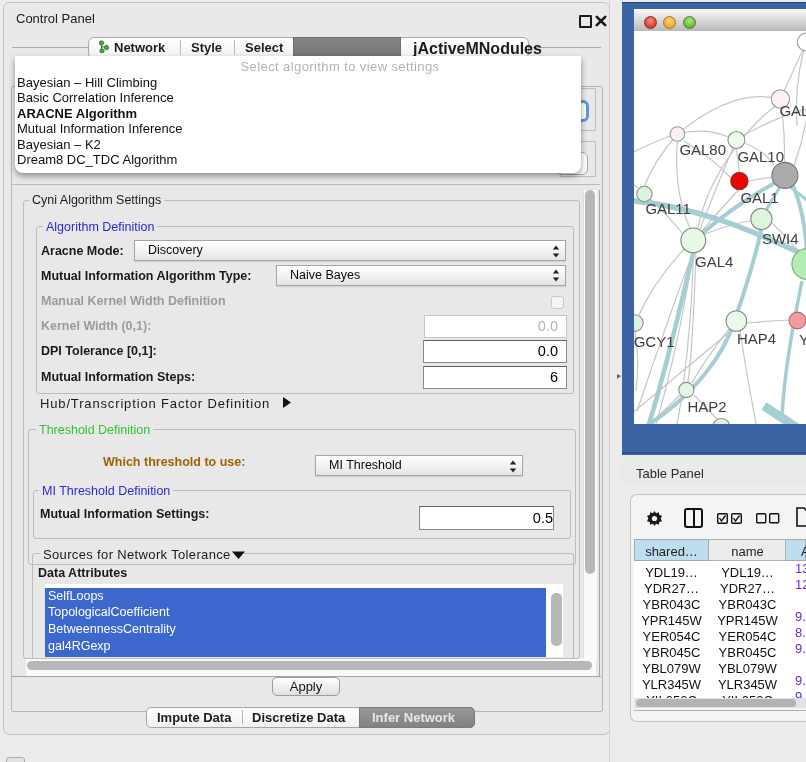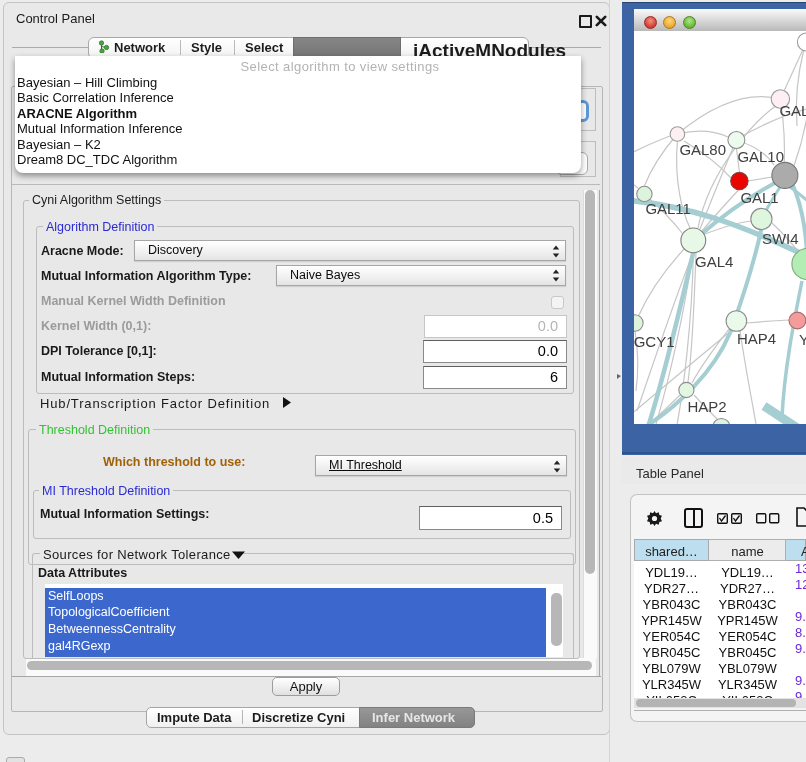--- a/index.html
+++ b/index.html
@@ -32,21 +32,21 @@
 <svg class="abs" style="left:98px;top:40px" width="12" height="13" viewBox="0 0 12 13">
   <path d="M3.5 3 L3.5 10.5 M3.5 6.5 L8 7.5" stroke="#555" stroke-width="1"></path>
   <circle cx="3.5" cy="3" r="2.2" fill="#44a93e" stroke="#2c7028" stroke-width=".7"></circle>
   <circle cx="8.5" cy="7.5" r="2.2" fill="#44a93e" stroke="#2c7028" stroke-width=".7"></circle>
   <circle cx="4" cy="11" r="2.2" fill="#44a93e" stroke="#2c7028" stroke-width=".7"></circle>
 </svg>
 <div class="abs b" style="left:114px;top:40px;font-size:13px;color:#1c1c1c;">Network</div>
 <div class="abs b" style="left:191px;top:40px;font-size:13px;color:#1c1c1c;">Style</div>
 <div class="abs b" style="left:245px;top:40px;font-size:13px;color:#1c1c1c;">Select</div>
 <div class="abs b" style="left:305px;top:40px;font-size:13px;color:#e4e4e4;margin-top:31px;">Cyni Toolbox</div>
-<div class="abs b" style="left:413px;top:40px;font-size:19px;color:#1c1c1c;">jActiveMNodules</div>
+<div class="abs b" style="left:413px;top:40px;font-size:16px;color:#1c1c1c;">jActiveMNodules</div>
 
 <div class="abs" style="left:560px;top:88px;width:34px;height:41px;background:#e8e8e8;border:1px solid #bdbdbd;"></div>
 <div class="abs" style="left:562px;top:100px;width:21px;height:16px;background:#fff;border:3px solid #5b97d7;border-radius:6px;"></div>
 <div class="abs" style="left:560px;top:141px;width:34px;height:34px;background:#e8e8e8;border:1px solid #bdbdbd;"></div>
 <div class="abs" style="left:556px;top:152px;width:30px;height:21px;background:#fff;border:1px solid #a9a9a9;border-radius:6px;"></div>
 
 <div class="abs" style="left:583px;top:190px;width:13px;height:468px;background:#fafafa;border-left:1px solid #dcdcdc;"></div>
 <div class="abs" style="left:584.5px;top:190px;width:10px;height:384px;background:#b7b7b7;border-radius:5px;"></div>
 <div class="abs" style="left:26px;top:658px;width:570px;height:18px;background:#fafafa;"></div>
 <div class="abs" style="left:27px;top:661px;width:565px;height:9px;background:#b7b7b7;border-radius:4.5px;"></div>
@@ -84,51 +84,51 @@
 <div class="abs" style="left:423px;top:366px;width:134px;height:21px;background:#fff;border:1px solid #8a8a8a;border-top-color:#5f5f5f;font-size:14.5px;color:#000;text-align:right;line-height:21px;padding-right:8px;">6</div>
 
 <div class="abs" style="left:40px;top:395.5px;font-size:13px;letter-spacing:0.85px;color:#1a1a1a;">Hub/Transcription Factor Definition</div>
 <svg class="abs" style="left:281px;top:396px" width="12" height="13">
     <path d="M2 1 L10 6.5 L2 12 Z" fill="#111"></path>
   </svg>
 
 <div class="abs" style="left:28px;top:429px;width:546px;height:134px;border:1px solid #bcbcbc;border-radius:3px;"></div>
 <div class="abs" style="left:36px;top:423px;font-size:12.5px;color:#2fc52f;background:#e8e8e8;padding:0 3px;">Threshold Definition</div>
 <div class="abs b" style="left:103px;top:455px;font-size:12.5px;color:#a16207;">Which threshold to use:</div>
-<div class="abs combo" style="left:315px;top:455px;width:252px;height:21px;text-decoration:underline;">
+<div class="abs combo" style="left:315px;top:455px;width:208px;height:21px;">
   <span style="margin-left:13px;">MI Threshold</span><svg class="carr" width="8" height="13" viewBox="0 0 8 13">
       <path d="M4 0.5 L7.2 4.5 L0.8 4.5 Z" fill="#222"></path>
       <path d="M4 12.5 L7.2 8.5 L0.8 8.5 Z" fill="#222"></path>
     </svg>
 </div>
 
 <div class="abs" style="left:33px;top:490px;width:536px;height:47px;border:1px solid #bcbcbc;border-radius:3px;"></div>
 <div class="abs" style="left:39px;top:484px;font-size:12.5px;color:#2a2ad2;background:#e8e8e8;padding:0 3px;">MI Threshold Definition</div>
 <div class="abs b" style="left:40px;top:507px;font-size:12.5px;color:#1a1a1a;">Mutual Information Settings:</div>
-<div class="abs" style="left:419px;top:506px;width:133px;height:22px;background:#fff;border:1px solid #8a8a8a;border-top-color:#5f5f5f;font-size:14.5px;color:#000;text-align:right;line-height:22px;padding-right:8px;">0.5</div>
+<div class="abs" style="left:419px;top:506px;width:133px;height:22px;background:#fff;border:1px solid #8a8a8a;border-top-color:#5f5f5f;font-size:14.5px;color:#000;text-align:right;line-height:22px;">0.5</div>
 
 <div class="abs" style="left:32px;top:553px;width:540px;height:104px;border:1px solid #bcbcbc;border-top-right-radius:3px;border-top-left-radius:3px;border-bottom:none;"></div>
 <div class="abs" style="left:40px;top:547px;font-size:13px;letter-spacing:0.35px;color:#1a1a1a;background:#e8e8e8;padding:0 3px;">Sources for Network Tolerance</div>
 <svg class="abs" style="left:231px;top:550px" width="15" height="10">
     <path d="M1 1.5 L14 1.5 L7.5 9 Z" fill="#111"></path>
   </svg>
 <div class="abs b" style="left:38px;top:566px;font-size:12.5px;color:#1a1a1a;">Data Attributes</div>
 
 <div class="abs" style="left:45px;top:584px;width:518px;height:73px;background:#fff;"></div>
 <div class="abs" style="left:45px;top:588px;width:501px;height:69px;background:#3c67cd;"></div>
 <div class="abs" style="left:48px;top:587.5px;font-size:12.5px;color:#fff;line-height:16.9px;">SelfLoops<br>TopologicalCoefficient<br>BetweennessCentrality<br>gal4RGexp</div>
 <div class="abs" style="left:551px;top:593px;width:11px;height:53px;background:#b7b7b7;border-radius:5px;"></div>
 
 <div class="abs" style="left:272px;top:677px;width:66px;height:17px;background:linear-gradient(#ffffff,#e0e0e0);border:1px solid #9c9c9c;border-radius:5px;text-align:center;font-size:13px;color:#111;line-height:17px;">Apply</div>
 
 <div class="abs" style="left:146px;top:707px;width:327px;height:19px;background:linear-gradient(#ffffff,#f0f0f0);border:1px solid #a5a5a5;border-radius:5px;"></div>
 <div class="abs" style="left:359px;top:707px;width:114px;height:19px;background:linear-gradient(#979797,#828282);border:1px solid #7a7a7a;border-radius:0 5px 5px 0;"></div>
 <div class="abs" style="left:242px;top:710px;width:1px;height:14px;background:#b5b5b5;"></div>
 <div class="abs b" style="left:157px;top:710px;font-size:13px;color:#1c1c1c;">Impute Data</div>
-<div class="abs b" style="left:252px;top:710px;font-size:13px;color:#1c1c1c;">Discretize Cyni</div>
+<div class="abs b" style="left:252px;top:710px;font-size:13px;color:#1c1c1c;">Discretize Data</div>
 <div class="abs b" style="left:372px;top:710px;font-size:13px;color:#e7e7e7;">Infer Network</div>
 
 <div class="abs" style="left:6px;top:757px;width:17px;height:10px;border:1.5px solid #aaa;border-radius:3px;background:#e2e2e2;"></div>
 
 <div class="abs" style="left:15px;top:56px;width:566px;height:117px;background:#fff;border-radius:0 0 8px 8px;box-shadow:0 3px 6px rgba(0,0,0,0.4);"></div>
 <div class="abs" style="left:15px;top:59px;width:650px;text-align:center;font-size:13px;letter-spacing:0.4px;color:#b3b3b3;">Select algorithm to view settings</div>
 <div class="abs" style="left:17px;top:74.5px;font-size:13px;color:#111;line-height:15.6px;">Bayesian – Hill Climbing<br>Basic Correlation Inference<br><span class="b">ARACNE Algorithm</span><br>Mutual Information Inference<br>Bayesian – K2<br>Dream8 DC_TDC Algorithm</div>
 
 <div class="abs" style="left:609px;top:0px;width:1px;height:762px;background:#d4d4d4;"></div>
 <svg class="abs" style="left:616px;top:372px" width="6" height="8">

